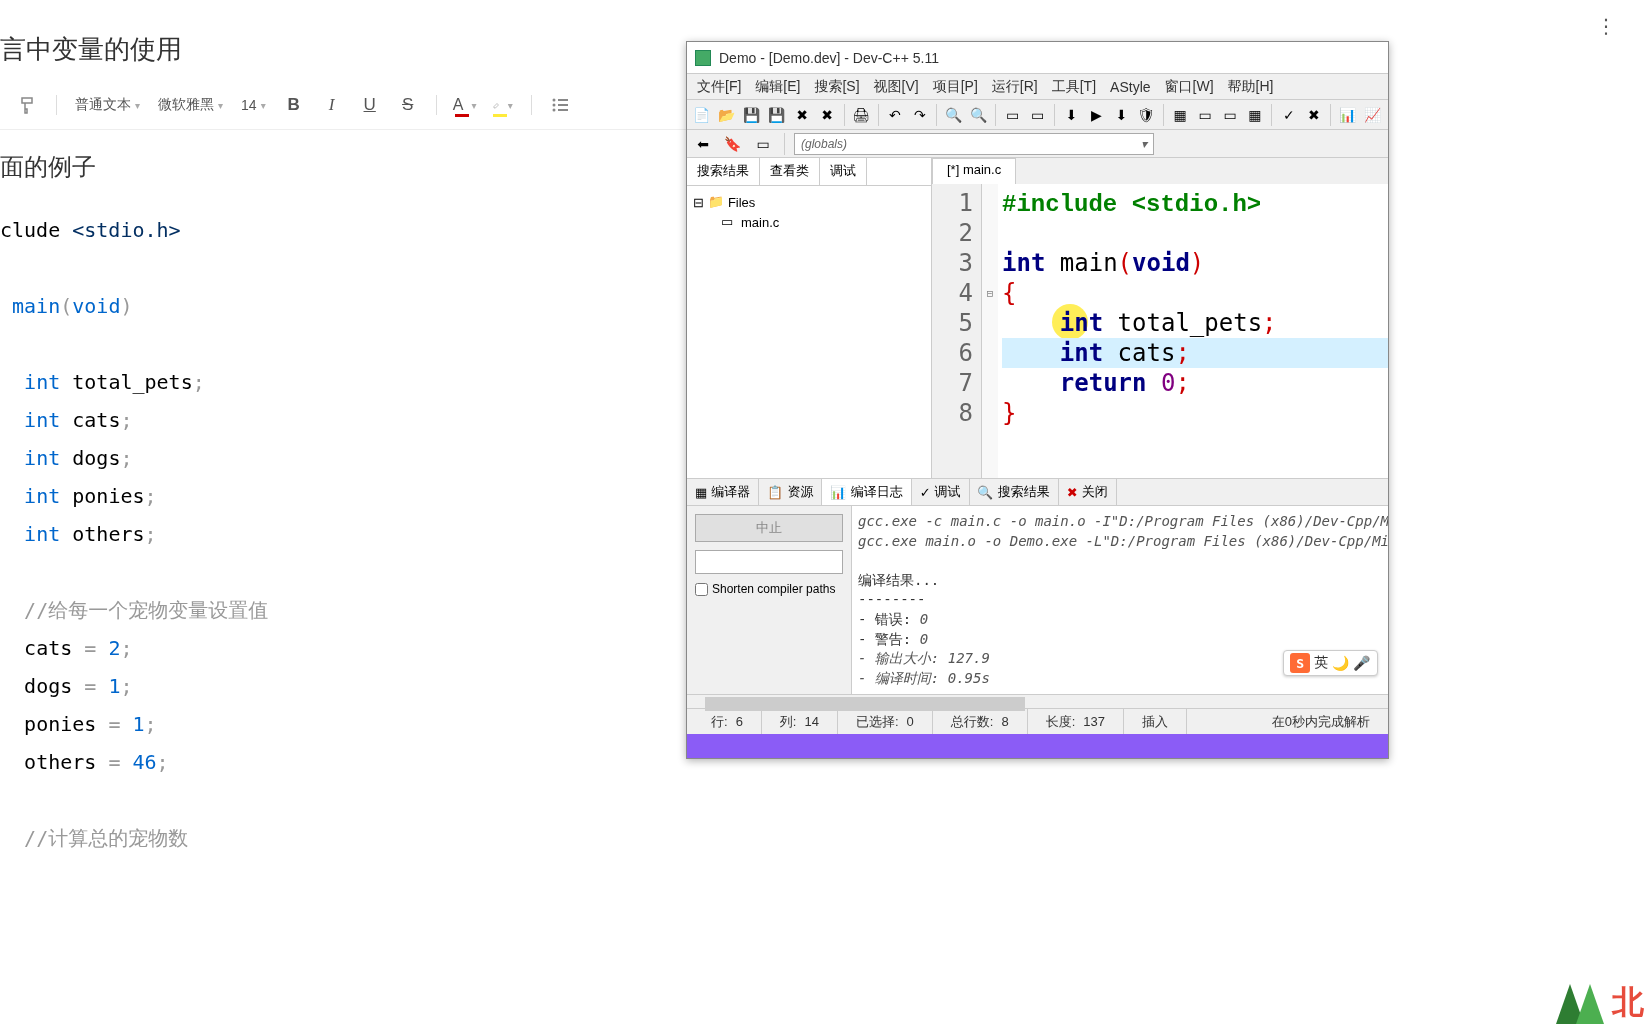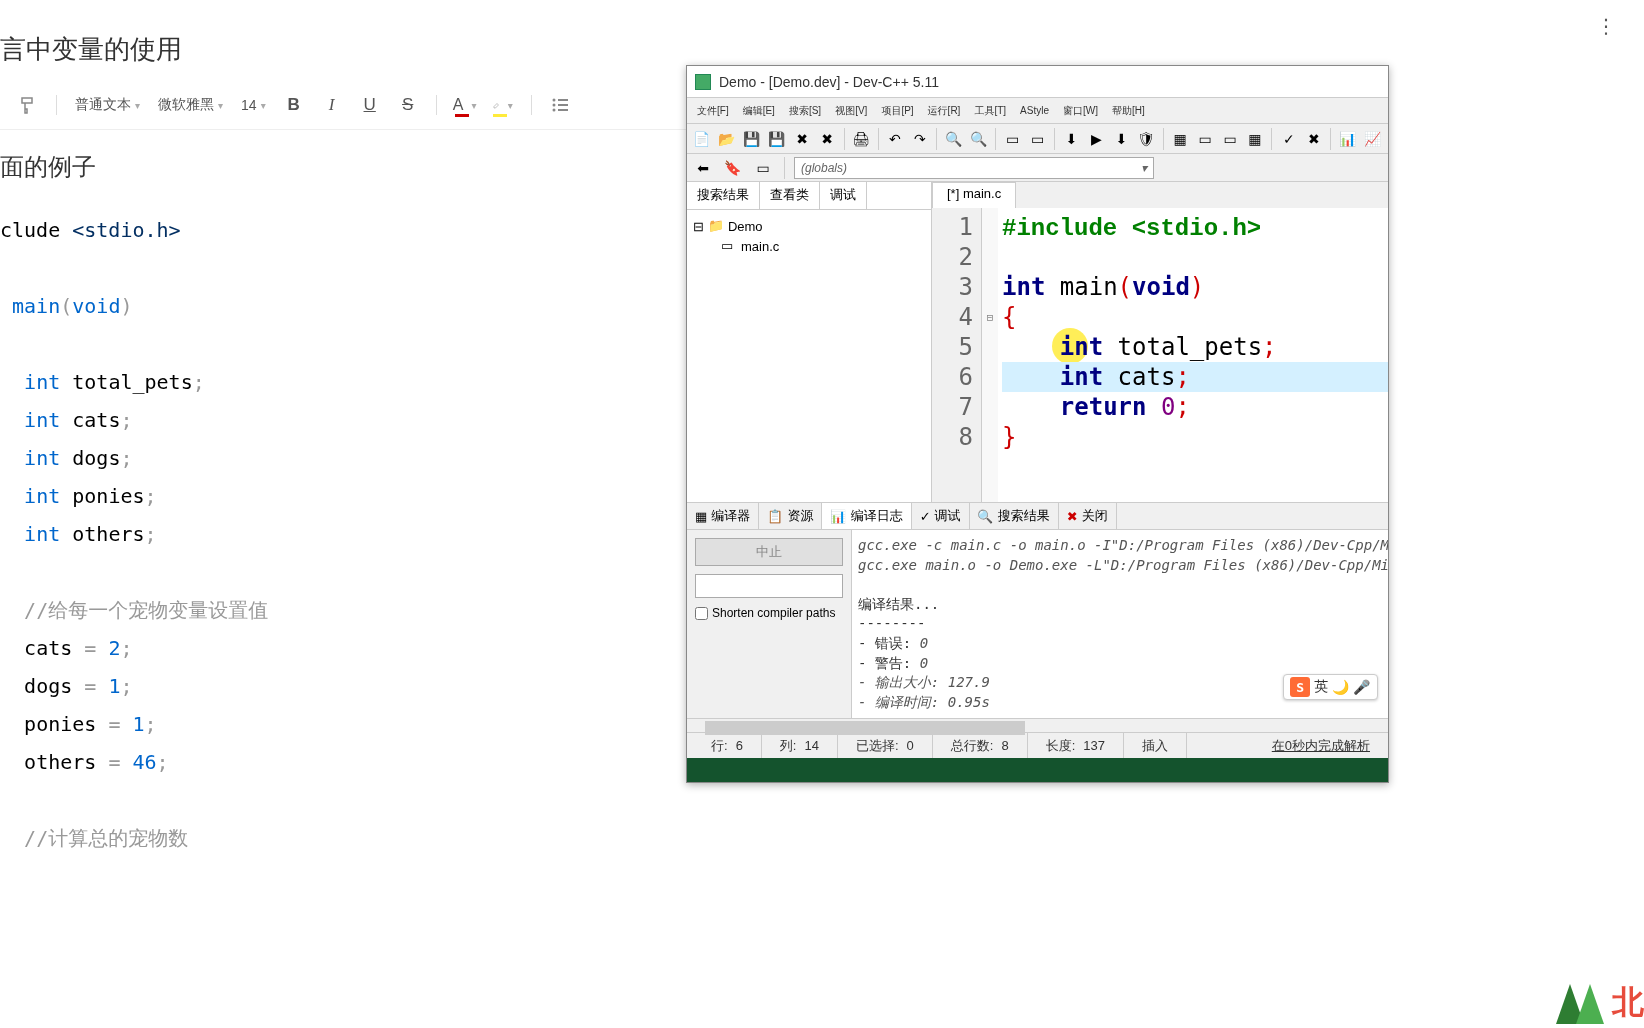--- a/index.html
+++ b/index.html
@@ -22,26 +22,26 @@
 .doc-body { padding:18px 0 0 0; font-size:20px; line-height:1.6; }
 .doc-subtitle { font-size:24px; color:#333; margin-bottom:28px; }
 .code-line { font-family:Consolas,monospace; font-size:20px; margin:6px 0; white-space:pre; }
 .kw-string { color:#032f62; }
 .kw-type { color:#0066cc; }
 .kw-comment { color:#999; }
 .kw-num { color:#0066cc; }
 .kw-paren { color:#999; }
 
 
-.devcpp { position:absolute; left:686px; top:65px; width:703px; height:718px; background:#14532d; border:1px solid #888; box-shadow:0 2px 8px rgba(0,0,0,0.3); }
+.devcpp { position:absolute; left:686px; top:41px; width:703px; height:718px; background:#8b5cf6; border:1px solid #888; box-shadow:0 2px 8px rgba(0,0,0,0.3); }
 .titlebar { height:32px; background:#fff; display:flex; align-items:center; padding:0 8px; gap:8px; border-bottom:1px solid #ccc; }
 .titlebar-icon { width:16px; height:16px; background:#4a6; border:1px solid #285; }
 .titlebar-text { font-size:14px; color:#333; }
 .menubar { height:26px; background:#f0f0f0; display:flex; align-items:center; padding:0 4px; gap:2px; border-bottom:1px solid #ccc; }
-.menu-item { padding:2px 6px; font-size:10px; color:#333; }
+.menu-item { padding:2px 6px; font-size:14px; color:#333; }
 .toolbar1 { height:30px; background:#f0f0f0; display:flex; align-items:center; padding:0 4px; gap:2px; border-bottom:1px solid #ccc; }
 .tool-btn { width:24px; height:24px; display:flex; align-items:center; justify-content:center; font-size:14px; }
 .tool-sep { width:1px; height:22px; background:#ccc; margin:0 3px; }
 .toolbar2 { height:28px; background:#f0f0f0; display:flex; align-items:center; padding:0 4px; gap:6px; border-bottom:1px solid #ccc; }
 .globals-combo { flex:1; max-width:360px; height:22px; background:#fff; border:1px solid #aaa; padding:0 6px; font-size:12px; font-style:italic; color:#666; display:flex; align-items:center; justify-content:space-between; }
 
 .main-area { display:flex; height:320px; }
 .left-panel { width:245px; background:#fff; border-right:1px solid #ccc; }
 .panel-tabs { height:28px; display:flex; border-bottom:1px solid #ccc; }
 .panel-tab { padding:4px 10px; font-size:13px; border-right:1px solid #ccc; }
@@ -244,21 +244,21 @@
     <div class="left-panel">
       <div class="panel-tabs">
         <div class="panel-tab active">搜索结果</div>
         <div class="panel-tab">查看类</div>
         <div class="panel-tab">调试</div>
       </div>
       <div class="tree">
         <div class="tree-item">
             <span>⊟</span>
             <span class="tree-icon">📁</span>
-            <span>Demo</span>
+            <span>Files</span>
           </div>
         <div class="tree-item tree-child">
             <span class="tree-icon">▭</span>
             <span>main.c</span>
           </div>
       </div>
     </div>
 
     <div class="editor-area">
       <div class="editor-tabs">
@@ -374,21 +374,21 @@
       </div>
     <div class="status-cell">
         <span>总行数:</span>
         <span>8</span>
       </div>
     <div class="status-cell">
         <span>长度:</span>
         <span>137</span>
       </div>
     <div class="status-cell">插入</div>
-    <div class="status-cell" style="border:none;flex:1;justify-content:flex-end;text-decoration:underline;">在0秒内完成解析</div>
+    <div class="status-cell" style="border:none;flex:1;justify-content:flex-end;">在0秒内完成解析</div>
   </div>
 </div>
 
 <div class="logo-br">
   <div class="logo-shape">
     <div class="logo-tri1"></div>
       <div class="logo-tri2"></div>
   </div>
   <div class="logo-text">北</div>
 </div>

